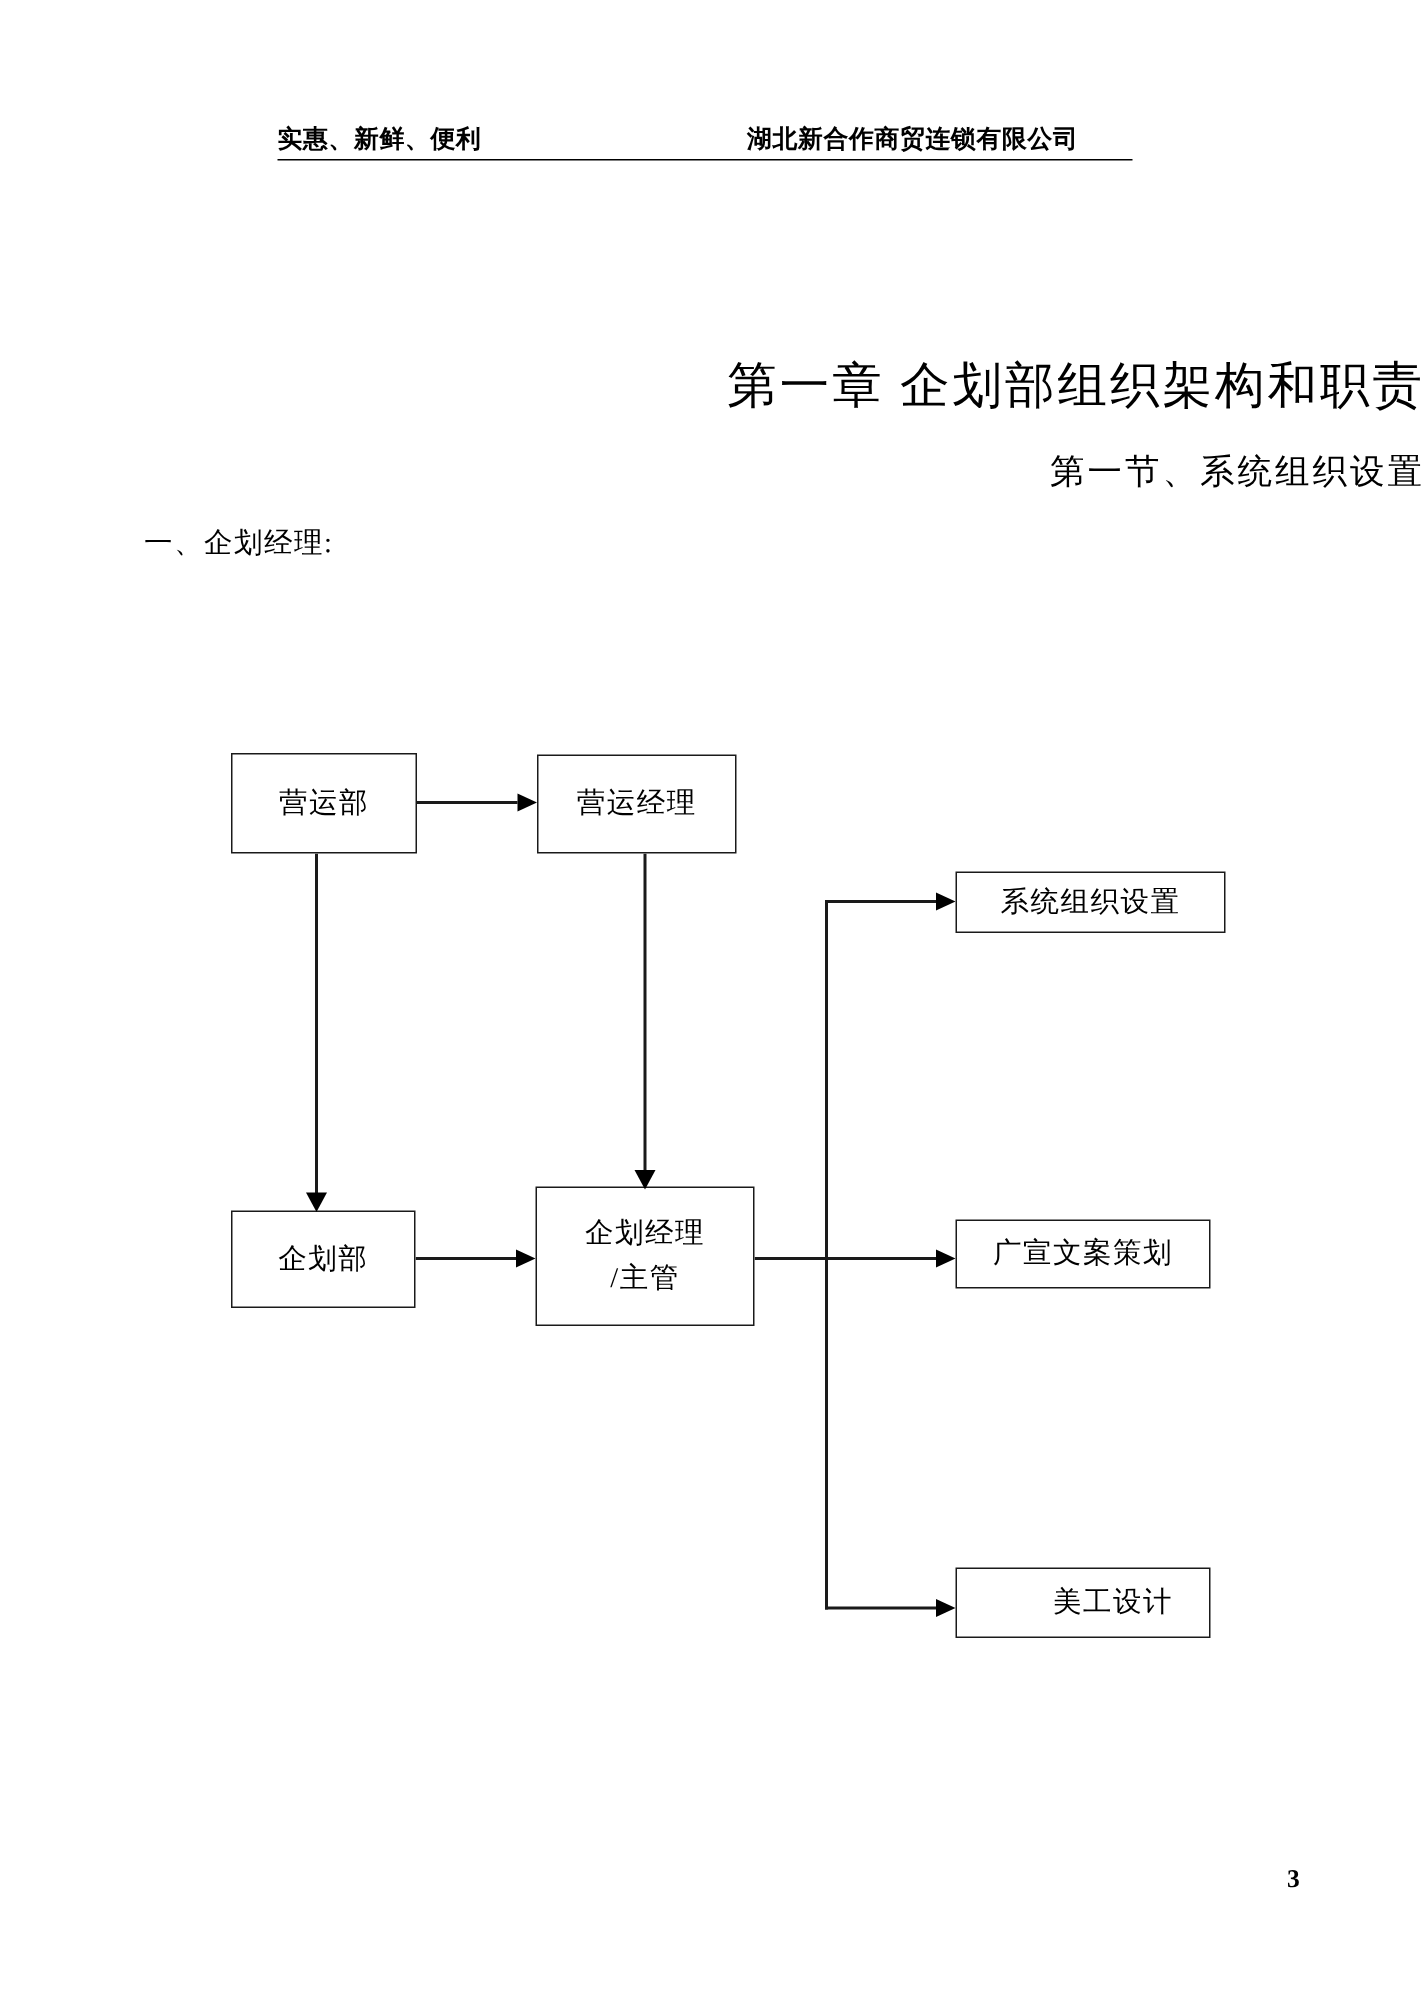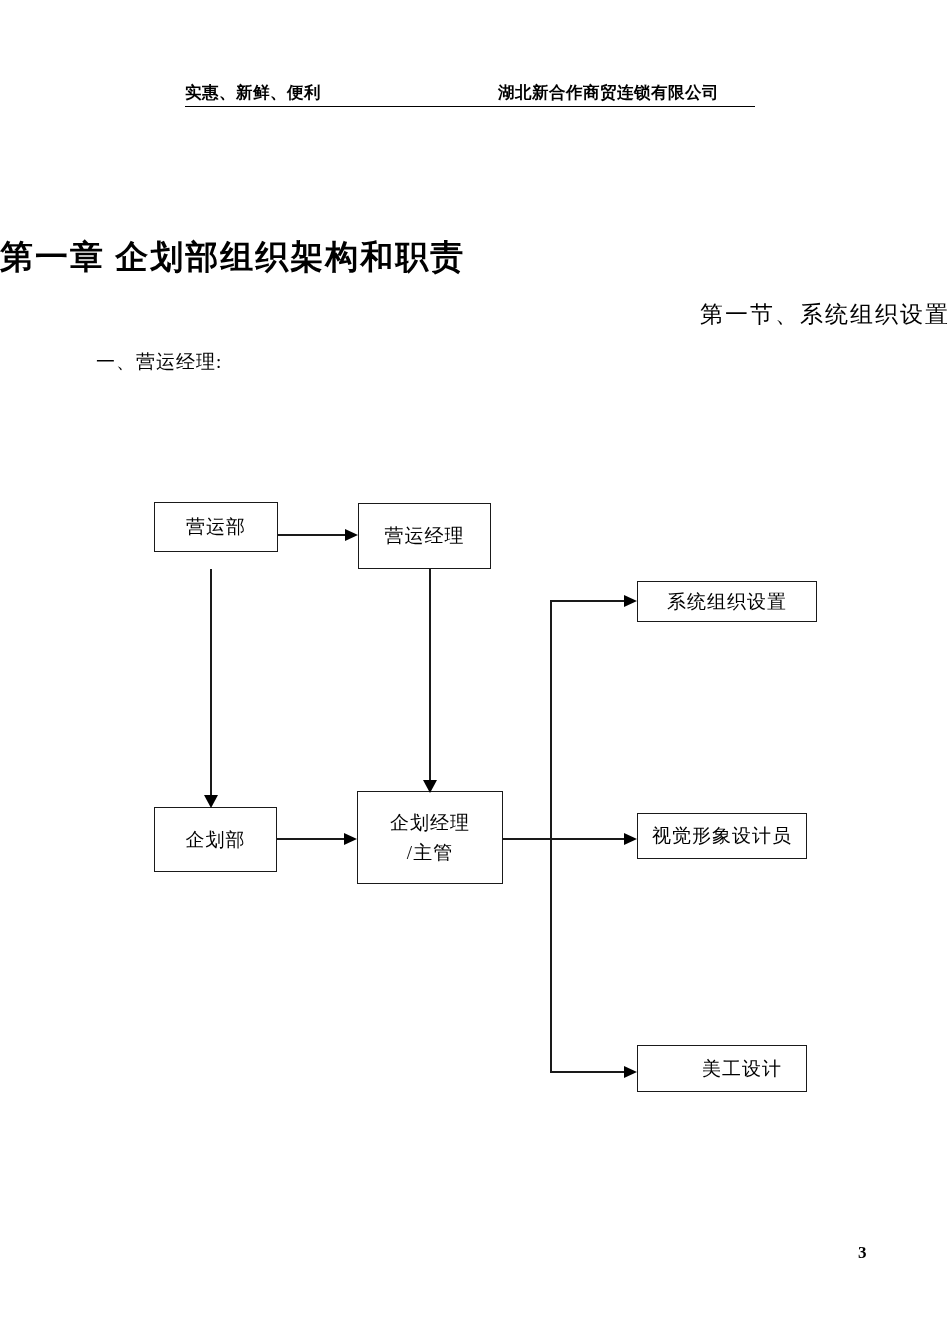--- a/index.html
+++ b/index.html
@@ -41,23 +41,23 @@
   }
   .page-header .hdr-left  { left: 0px; }
   .page-header .hdr-right { left: 313px; }
 
   
   .doc-title {
     position: absolute;
     left: 0;
     top: 235px;
     width: 950px;
-    text-align: left;
+    text-align: right;
     font-size: 33px;
-    font-weight: bold;
+    font-weight: normal;
     letter-spacing: 2px;
     white-space: nowrap;
   }
   .doc-subtitle {
     position: absolute;
     left: 0;
     top: 299px;
     width: 950px;
     text-align: right;
     font-size: 23px;
@@ -92,21 +92,21 @@
     align-items: center;
     justify-content: center;
     font-size: 19px;
     line-height: 1.55;
     letter-spacing: 1px;
     white-space: nowrap;
     z-index: 2;
   }
   .node .line2 { display: block; }
 
-  .node-ops-dept     { left: 154px; top: 502px; width: 124px; height: 50px; }
+  .node-ops-dept     { left: 154px; top: 502px; width: 124px; height: 67px; }
   .node-ops-mgr      { left: 358px; top: 503px; width: 133px; height: 66px; }
   .node-plan-dept    { left: 154px; top: 807px; width: 123px; height: 65px; justify-content: center; }
   .node-plan-mgr     { left: 357px; top: 791px; width: 146px; height: 93px; }
   .node-copywriter   { left: 637px; top: 581px; width: 180px; height: 41px; }
   .node-visual       { left: 637px; top: 813px; width: 170px; height: 46px; }
   .node-graphic      { left: 637px; top: 1045px; width: 170px; height: 47px; padding-left: 40px; }
 
   
   .conn {
     position: absolute;
@@ -147,21 +147,21 @@
 
 <div id="page">
 
   <div class="page-header">
     <span class="hdr-left">实惠、新鲜、便利</span>
     <span class="hdr-right">湖北新合作商贸连锁有限公司</span>
   </div>
 
   <div class="doc-title">第一章 企划部组织架构和职责</div>
   <div class="doc-subtitle">第一节、系统组织设置</div>
-  <div class="section-heading">一、营运经理:</div>
+  <div class="section-heading">一、企划经理:</div>
 
   <div id="org-chart">
 
     <div class="node node-ops-dept">
       <span>营运部</span>
     </div>
 
     <div class="node node-ops-mgr">
       <span>营运经理</span>
     </div>
@@ -173,21 +173,21 @@
     <div class="node node-plan-mgr">
       <span>企划经理</span>
       <span class="line2">/主管</span>
     </div>
 
     <div class="node node-copywriter">
       <span>系统组织设置</span>
     </div>
 
     <div class="node node-visual">
-      <span>视觉形象设计员</span>
+      <span>广宣文案策划</span>
     </div>
 
     <div class="node node-graphic">
       <span>美工设计</span>
     </div>
 
     <div class="conn conn-h" style="left:278px; top:534px; width:67px;"></div>
     <div class="arrow arrow-right" style="left:345px; top:528.5px;"></div>
 
     <div class="conn conn-v" style="left:210px; top:569px; width:1.8px; height:227px;"></div>

